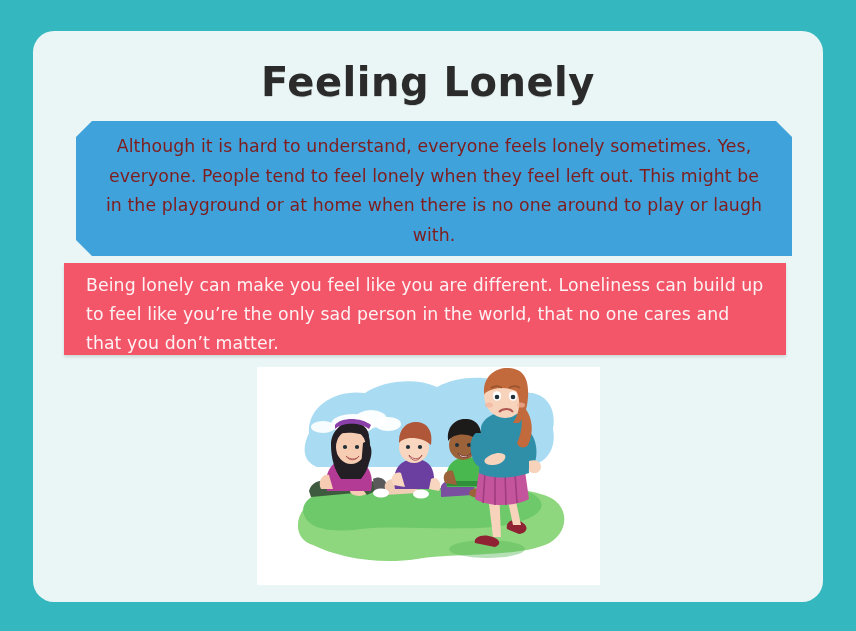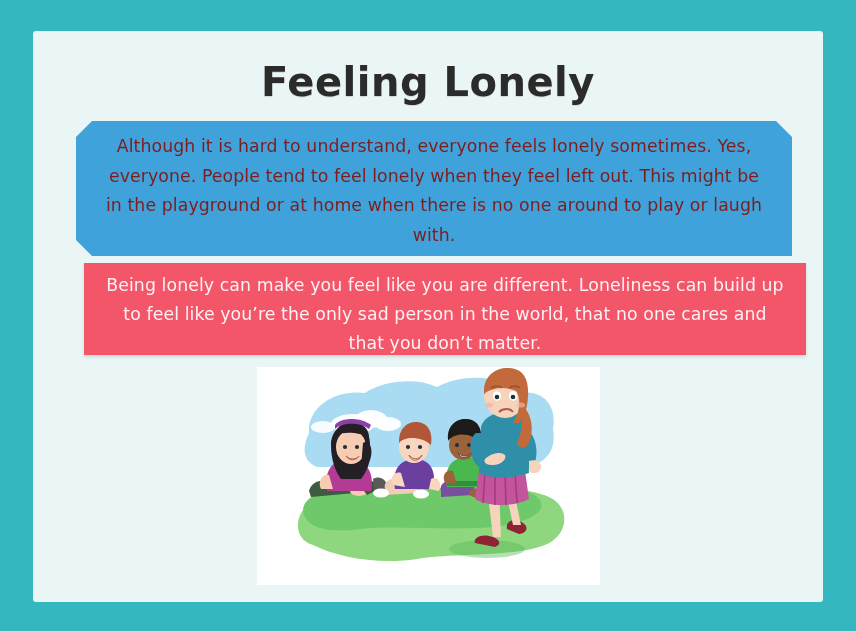--- a/index.html
+++ b/index.html
@@ -22,21 +22,21 @@
     width: 856px; height: 631px;
     background: #35b7bf;
   }
 
   
   #slide-panel {
     position: absolute;
     left: 33px;  top: 31px;
     width: 790px; height: 571px;
     background: #eaf6f5;
-    border-radius: 3px;
+    border-radius: 21px;
     overflow: hidden;
   }
 
   
   #slide-title {
     position: absolute;
     left: 0; top: 28px;
     width: 790px;
     text-align: center;
     font-family: "DejaVu Sans", sans-serif;
@@ -68,27 +68,26 @@
   }
 
   
   #pink-callout {
     position: absolute;
     left: 31px; top: 232px;
     width: 722px; height: 92px;
     background: #f35569;
     color: #fdf2f3;
     padding: 8px 22px 0 22px;
-    text-align: center;
+    text-align: left;
     font-family: "DejaVu Sans", sans-serif;
     font-size: 17.3px;
     line-height: 29px;
     letter-spacing: 0.1px;
     box-shadow: 0 2px 3px rgba(0,0,0,0.13);
-    margin-left: 20px;
   }
 
   
   #illustration-panel {
     position: absolute;
     left: 224px; top: 336px;
     width: 343px; height: 218px;
     background: #ffffff;
     overflow: hidden;
   }

